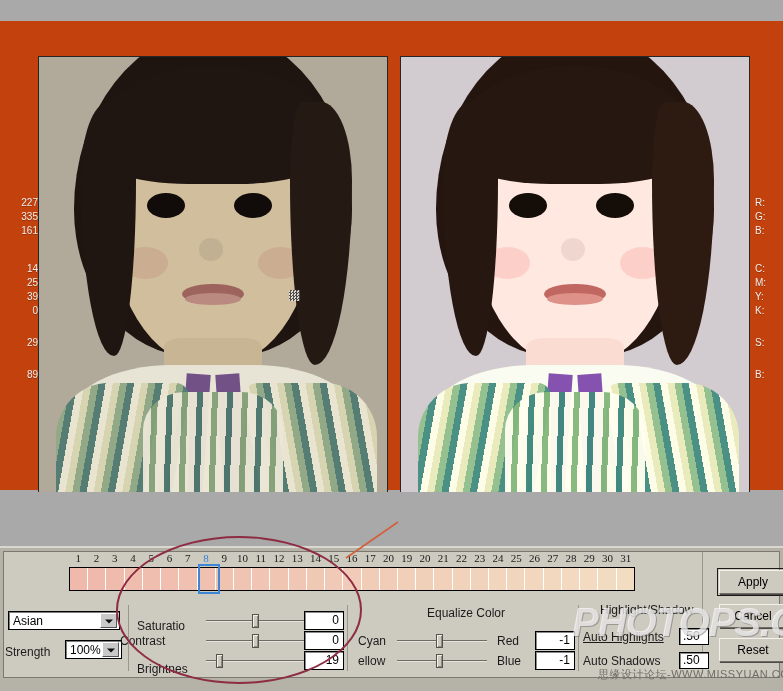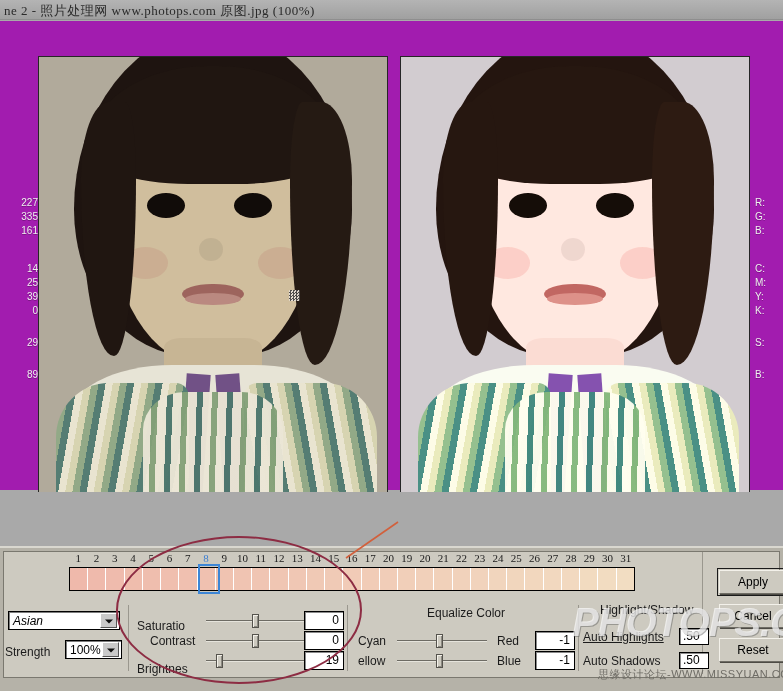--- a/index.html
+++ b/index.html
@@ -26,21 +26,21 @@
   #titlebar .ttl {
     position: absolute; left: 4px; top: 2px;
     font-family: "Liberation Serif", serif;
     font-size: 13px; color: #2a2a2a; white-space: nowrap;
     letter-spacing: .5px;
   }
 
   
   #workarea {
     position: absolute; left: 0; top: 21px; width: 783px; height: 469px;
-    background: #a21caf;
+    background: #c2410c;
   }
   .readout {
     position: absolute;
     font-family: "Liberation Sans", sans-serif;
     font-size: 10px;
     color: #efefef;
     text-shadow: 0 1px 0 rgba(0,0,0,.25);
     white-space: nowrap;
   }
   .readout.left  { left: 8px;  width: 30px; text-align: right; }
@@ -247,23 +247,20 @@
     position: absolute; left: 598px; top: 667px;
     font-size: 11px; color: #6f6d66; white-space: nowrap;
     letter-spacing: .5px; pointer-events: none;
   }
 </style>
 </head>
 <body>
 
 <div id="app">
 
-  <div id="titlebar">
-    <div class="ttl">ne 2 - 照片处理网 www.photops.com 原图.jpg  (100%)</div>
-  </div>
 
   <div id="workarea">
 
     <div id="readouts-left">
         <div class="readout left" style="top: 176px;">227</div>
         <div class="readout left" style="top: 190px;">335</div>
         <div class="readout left" style="top: 204px;">161</div>
         <div class="readout left" style="top: 242px;">14</div>
         <div class="readout left" style="top: 256px;">25</div>
         <div class="readout left" style="top: 270px;">39</div>
@@ -425,38 +422,38 @@
       <i style="background: rgb(242, 220, 193);"></i>
       <i style="background: rgb(242, 221, 194);"></i>
     </div>
   <div id="swatch-sel" style="left: 197.806px; width: 22.2581px;"></div>
 
   <div class="vsep" style="left:128px; top:605px; height:66px;"></div>
   <div class="vsep" style="left:347px; top:605px; height:66px;"></div>
   <div class="vsep" style="left:578px; top:605px; height:66px;"></div>
   <div class="vsep" style="left:702px; top:552px; height:122px;"></div>
 
-  <div class="combo" style="left:8px; top:611px; width:112px;font-style:italic;">
+  <div class="combo" style="left:8px; top:611px; width:112px;">
     <span class="cval">Asian</span>
     <span class="carrow"></span>
   </div>
   <div class="lbl" style="left:5px; top:645px;">Strength</div>
   <div class="combo" style="left:65px; top:640px; width:57px;">
     <span class="cval">100%</span>
     <span class="carrow"></span>
   </div>
 
   <div id="adjust-group">
       <div class="lbl" style="left: 137px; top: 614px; width: 66px; overflow: hidden; margin-top: 48px;">Brightnes</div>
       <div class="slider" style="left: 206px; top: 614px; width: 104px;">
         <span class="track"></span>
         <span class="thumb" style="left: 45.59px;"></span>
       </div>
       <div class="numbox" style="left: 304px; top: 611px; width: 40px;">0</div>
-      <div class="lbl" style="left: 150px; top: 634px; width: 66px; overflow: hidden;">Contrast</div>
+      <div class="lbl" style="left: 120px; top: 634px; width: 66px; overflow: hidden;">Contrast</div>
       <div class="slider" style="left: 206px; top: 634px; width: 104px;">
         <span class="track"></span>
         <span class="thumb" style="left: 45.59px;"></span>
       </div>
       <div class="numbox" style="left: 304px; top: 631px; width: 40px;">0</div>
       <div class="lbl" style="left: 137px; top: 619px; width: 66px; overflow: hidden;">Saturatio</div>
       <div class="slider" style="left: 206px; top: 654px; width: 104px;">
         <span class="track"></span>
         <span class="thumb" style="left: 9.7px;"></span>
       </div>

